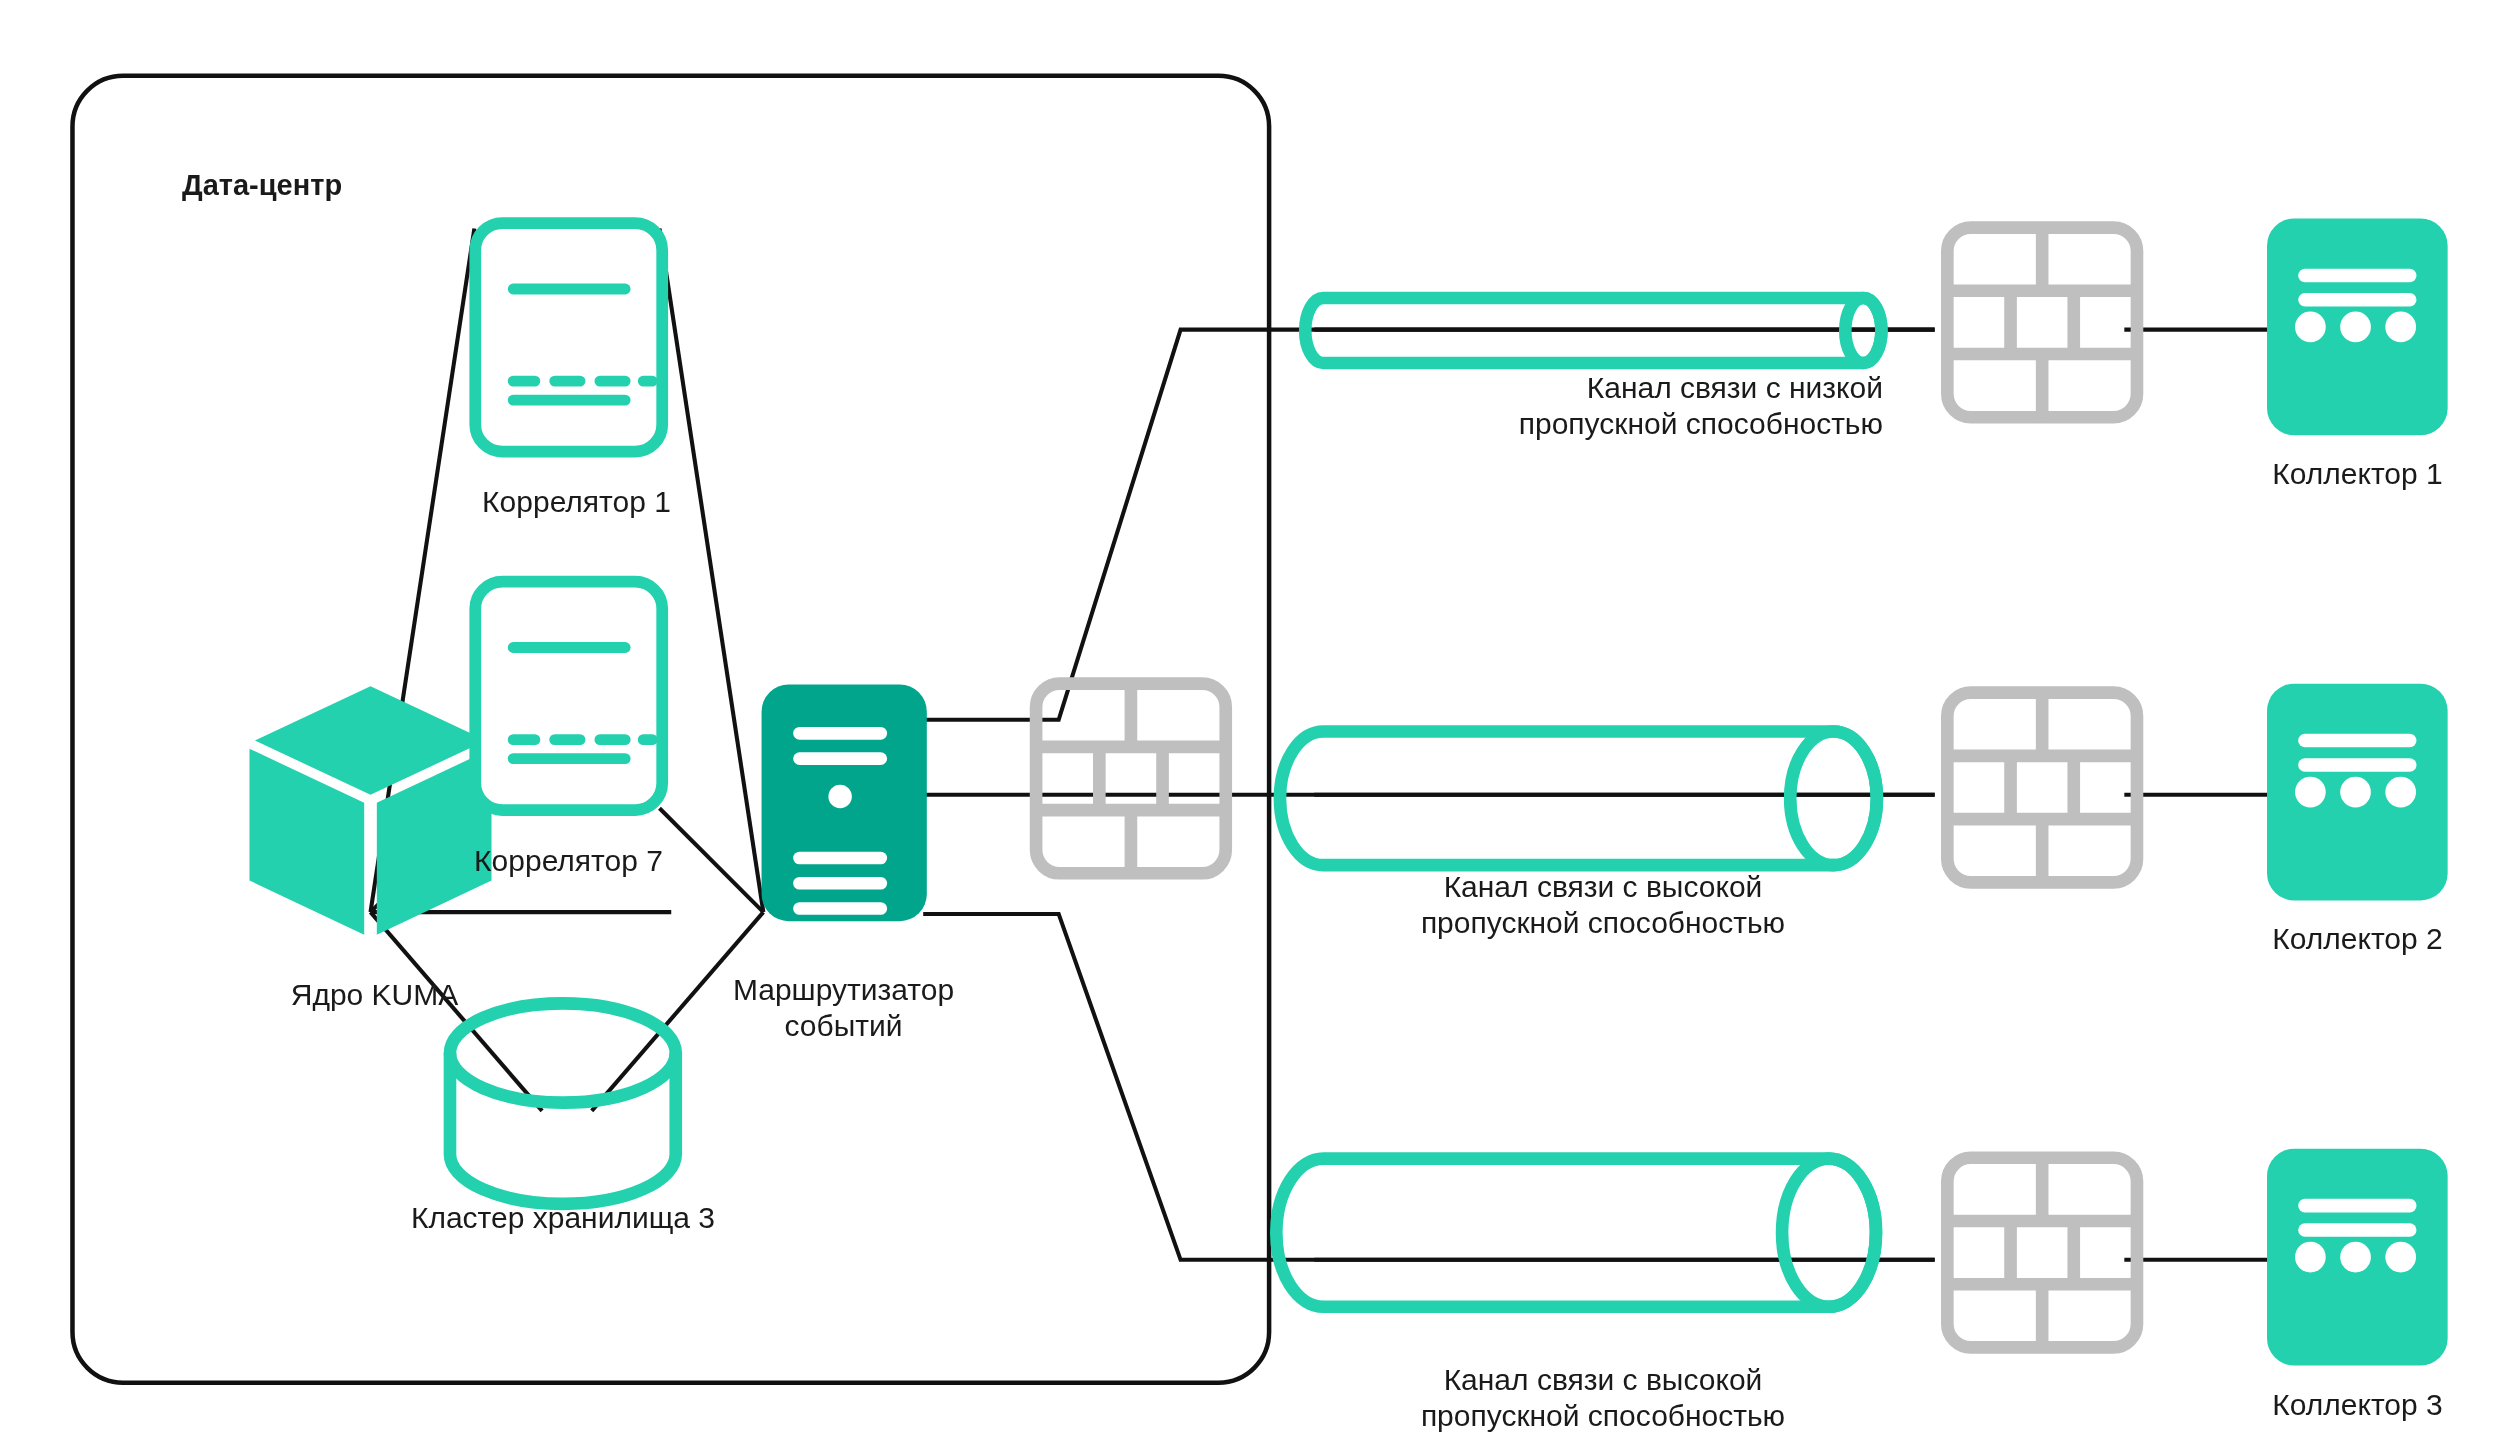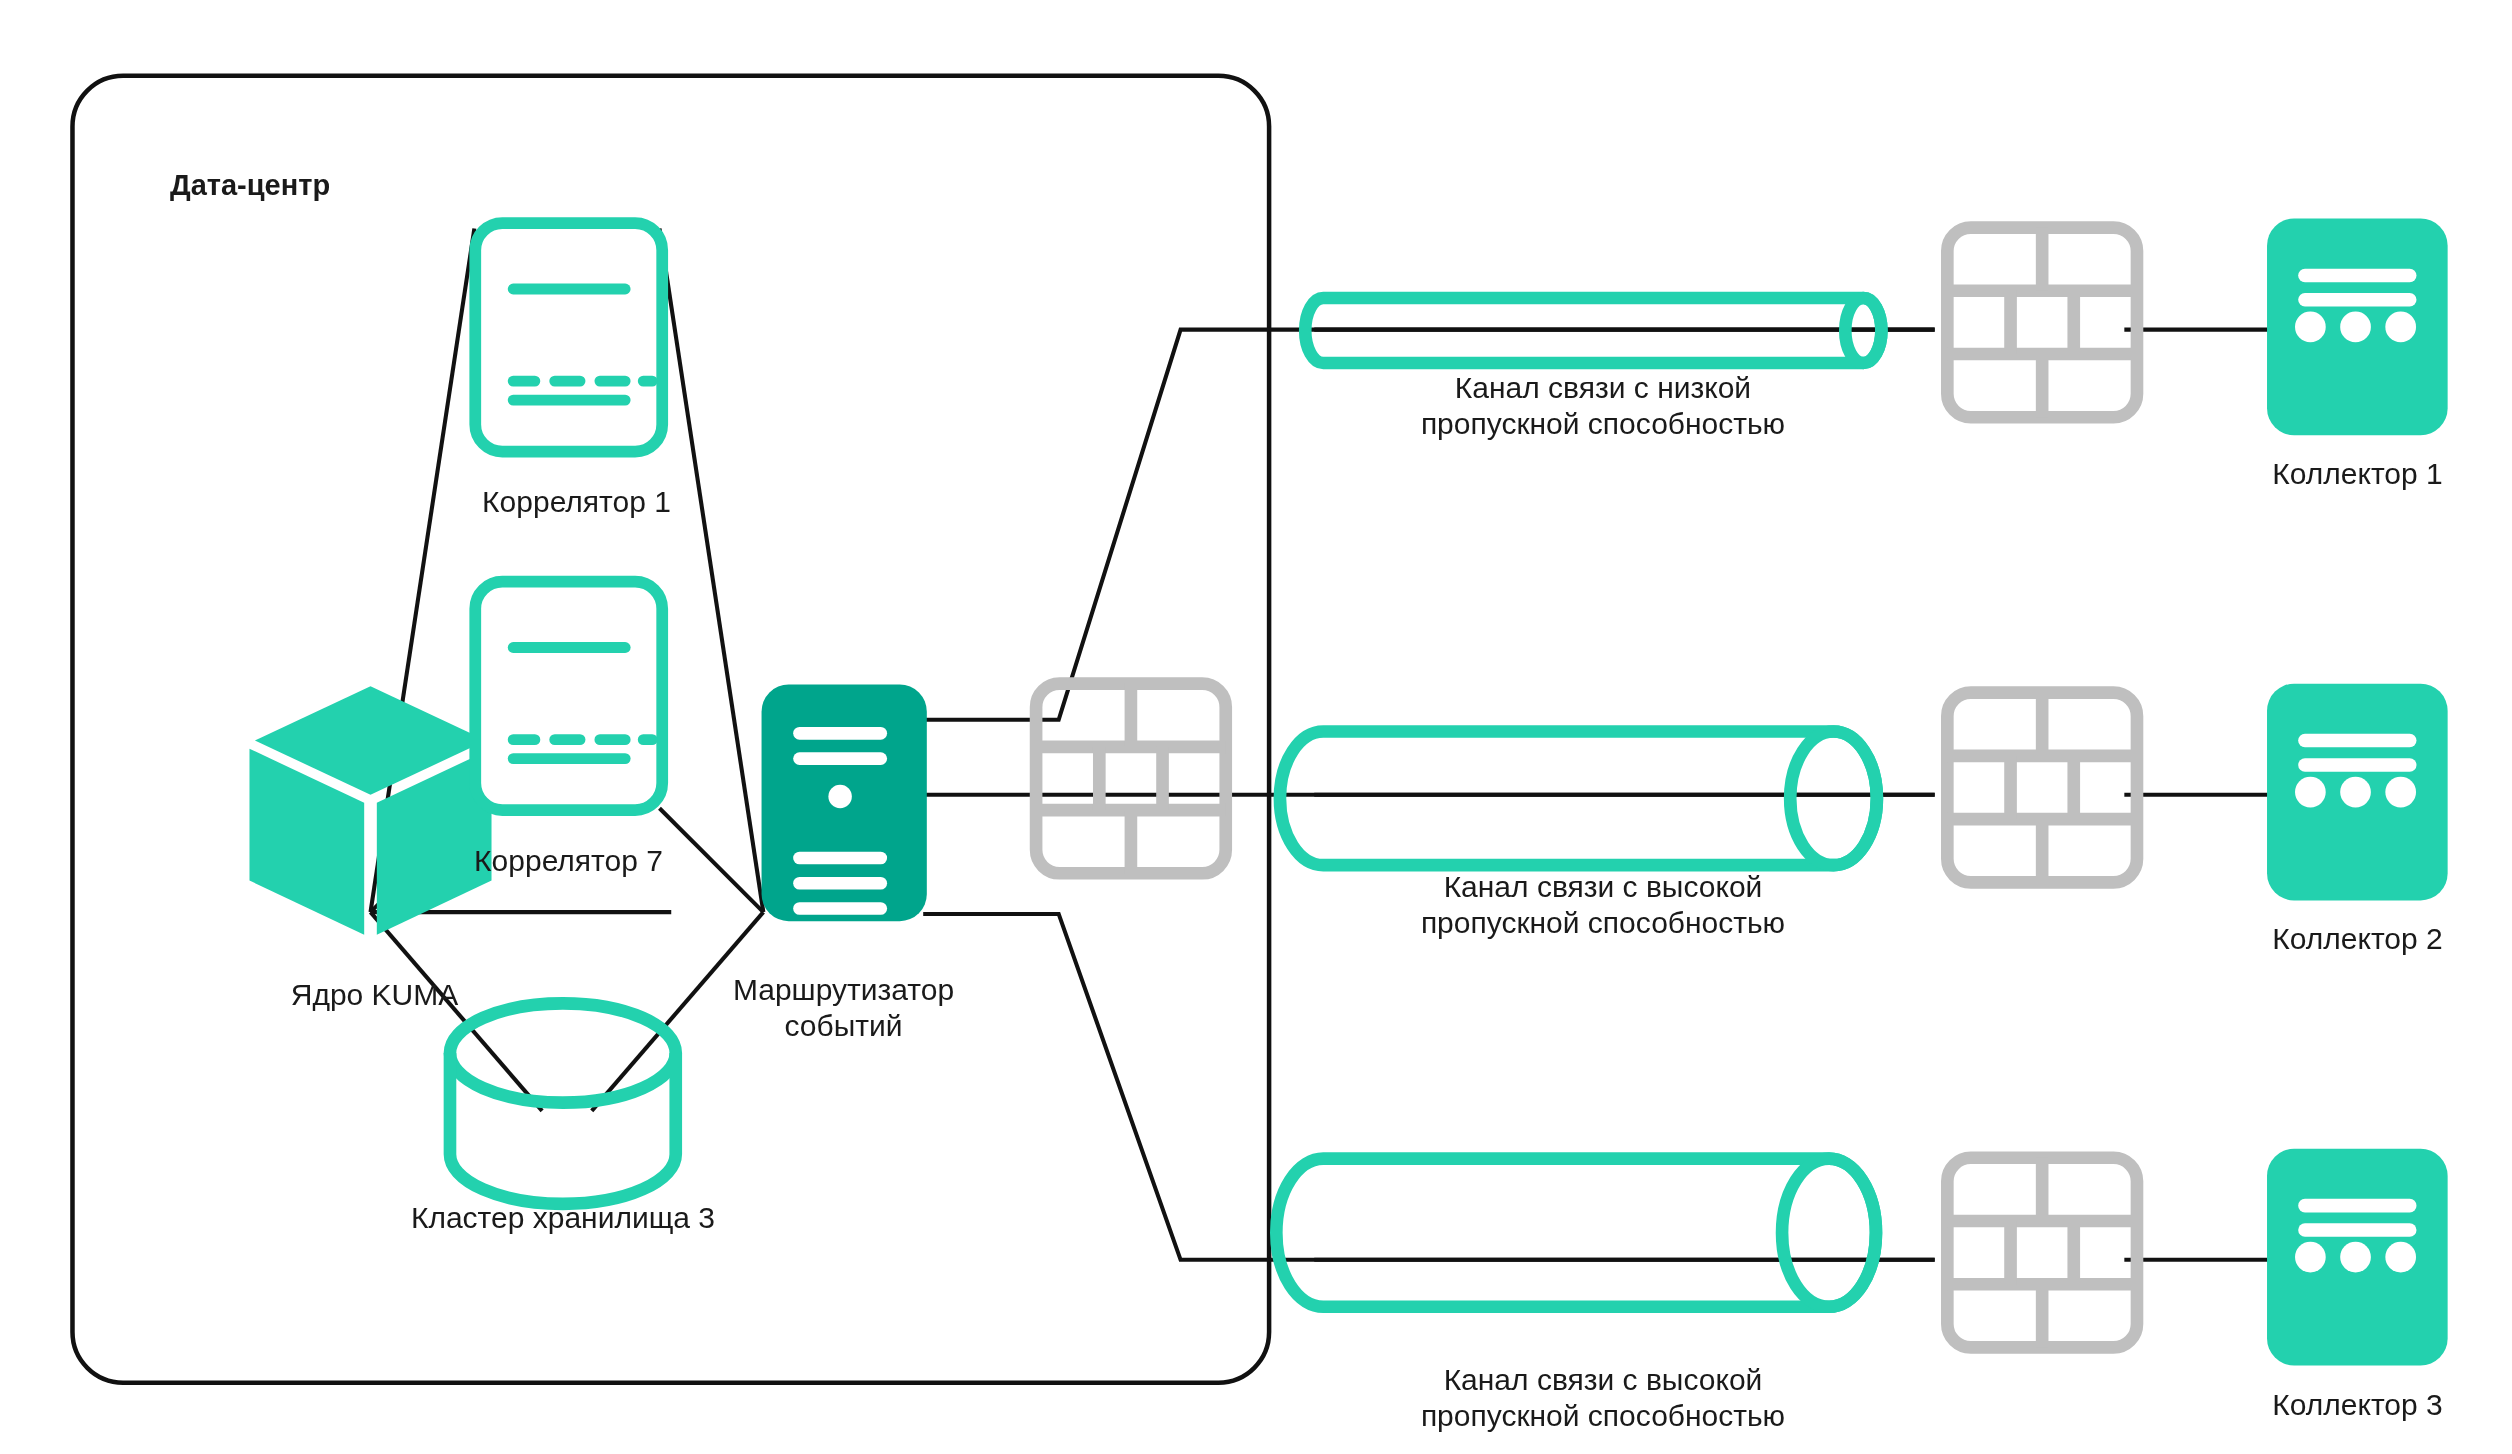--- a/index.html
+++ b/index.html
@@ -1,21 +1,21 @@
 <!DOCTYPE html>
 <html style="font-size:14.5px"><head>
 <meta charset="utf-8">
 <style>
   html,body{margin:0;padding:0;background:#ffffff;}
   body{font-family:"Liberation Sans","DejaVu Sans",sans-serif;}
   #stage{position:relative;width:2512px;height:1454px;background:#ffffff;overflow:hidden;}
   svg.layer{position:absolute;left:0;top:0;width:2512px;height:1454px;}
   .lbl{position:absolute;text-align:center;color:#1a1a1a;font-size:30px;line-height:36px;
        font-family:"Liberation Sans","DejaVu Sans",sans-serif;white-space:pre-line;}
-  .lbl.bold{font-weight:bold;font-size:29px;text-align:left;}
+  .lbl.bold{font-weight:bold;font-size:29px;text-align:left;margin-left:12px;}
 </style>
 </head>
 <body>
 
 <div id="stage">
 
   <svg class="layer" viewBox="0 0 2781 1610">
 
     <rect x="80" y="84" width="1325" height="1447" rx="56" ry="56" fill="none" stroke="#111111" stroke-width="5"></rect>
 
@@ -200,21 +200,21 @@
 
   <div class="lbl" style="left:396px;top:484px;width:361px;">Коррелятор 1</div>
 
   <div class="lbl" style="left:388px;top:843px;width:361px;">Коррелятор 7</div>
 
   <div class="lbl" style="left:292px;top:1200px;width:542px;">Кластер хранилища 3</div>
 
   <div class="lbl" style="left:663px;top:972px;width:361px;">Маршрутизатор
 событий</div>
 
-  <div class="lbl" style="left:1323px;top:370px;width:560px;">Канал связи с низкой
+  <div class="lbl" style="left:1323px;top:370px;width:560px;text-align:right;">Канал связи с низкой
 пропускной способностью</div>
 
   <div class="lbl" style="left:1323px;top:869px;width:560px;">Канал связи с высокой
 пропускной способностью</div>
 
   <div class="lbl" style="left:1323px;top:1362px;width:560px;">Канал связи с высокой
 пропускной способностью</div>
 
   <div class="lbl" style="left:2177px;top:456px;width:361px;">Коллектор 1</div>
 

